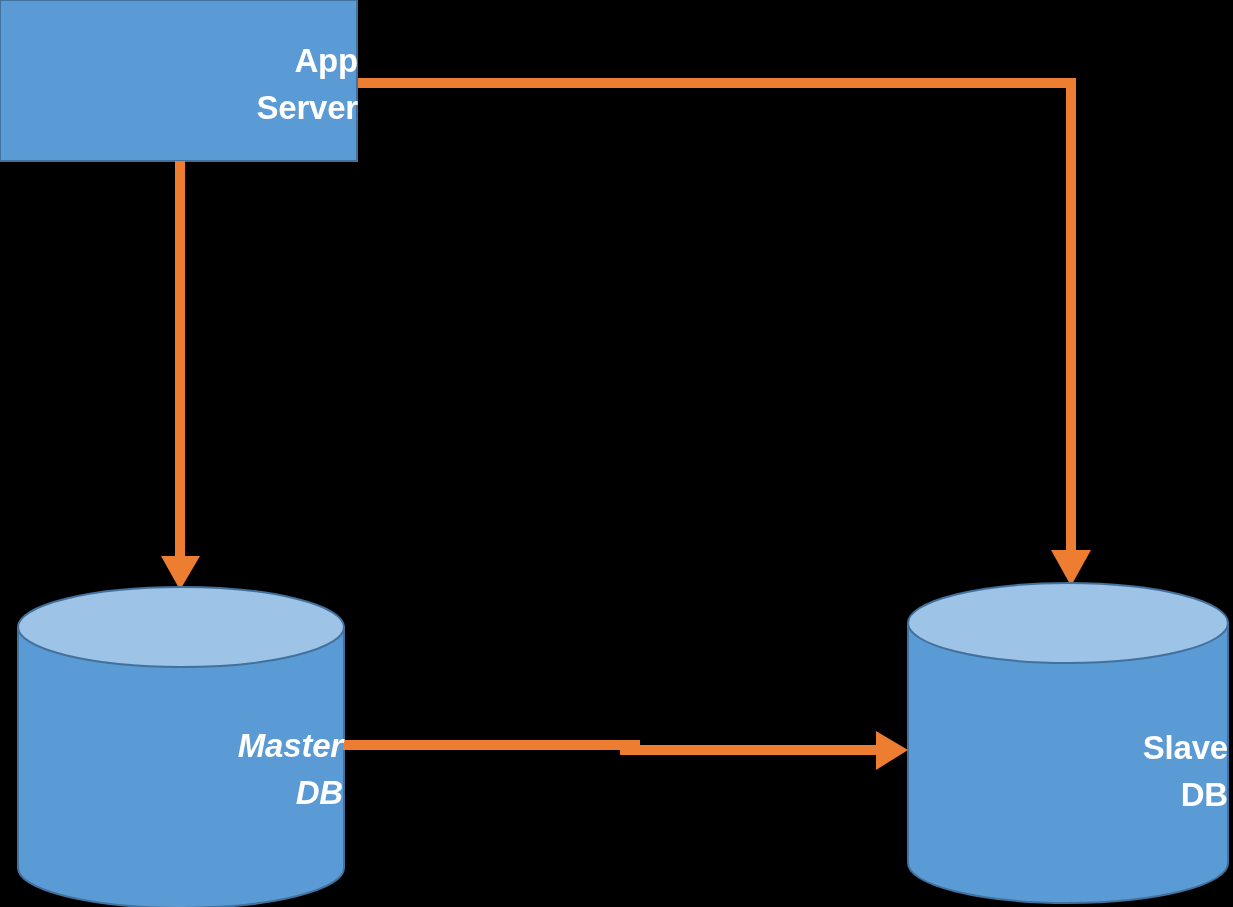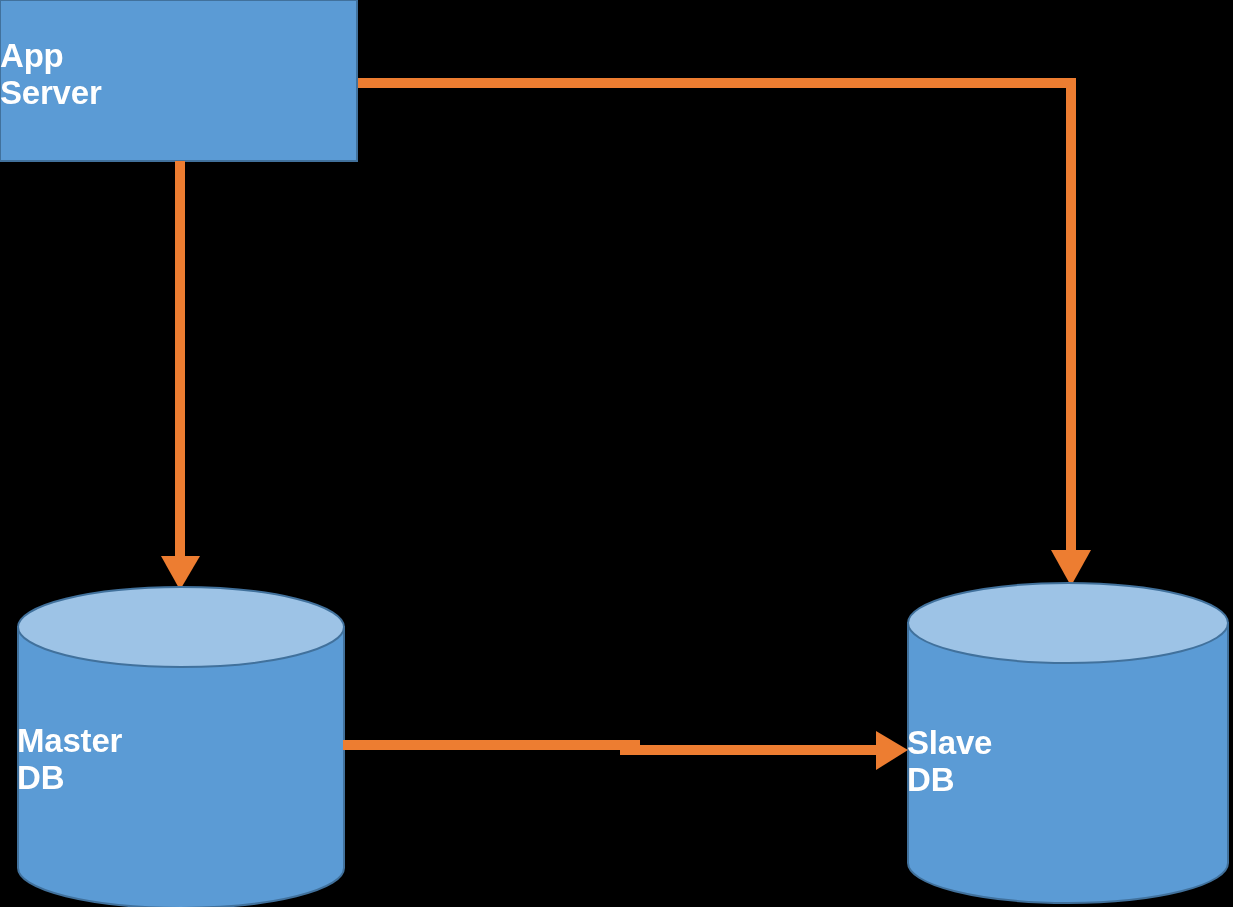--- a/index.html
+++ b/index.html
@@ -22,36 +22,37 @@
     left: 0;
     top: 0;
     width: 1233px;
     height: 907px;
   }
   .node-label {
     position: absolute;
     color: #FFFFFF;
     font-weight: bold;
     font-size: 33px;
-    line-height: 37px;
-    text-align: left;
+    line-height: 47px;
+    text-align: right;
     white-space: pre-line;
     letter-spacing: -0.2px;
     text-shadow: 0 0 1px rgba(0,0,0,0.08);
     user-select: none;
   }
   #app-server-label {
     left: 0px;
     top: 37px;
     width: 358px;
   }
   #master-db-label {
     left: 17px;
     top: 722px;
     width: 326px;
+    font-style: italic;
   }
   #slave-db-label {
     left: 907px;
     top: 724px;
     width: 321px;
   }
 </style>
 </head>
 <body>
 

